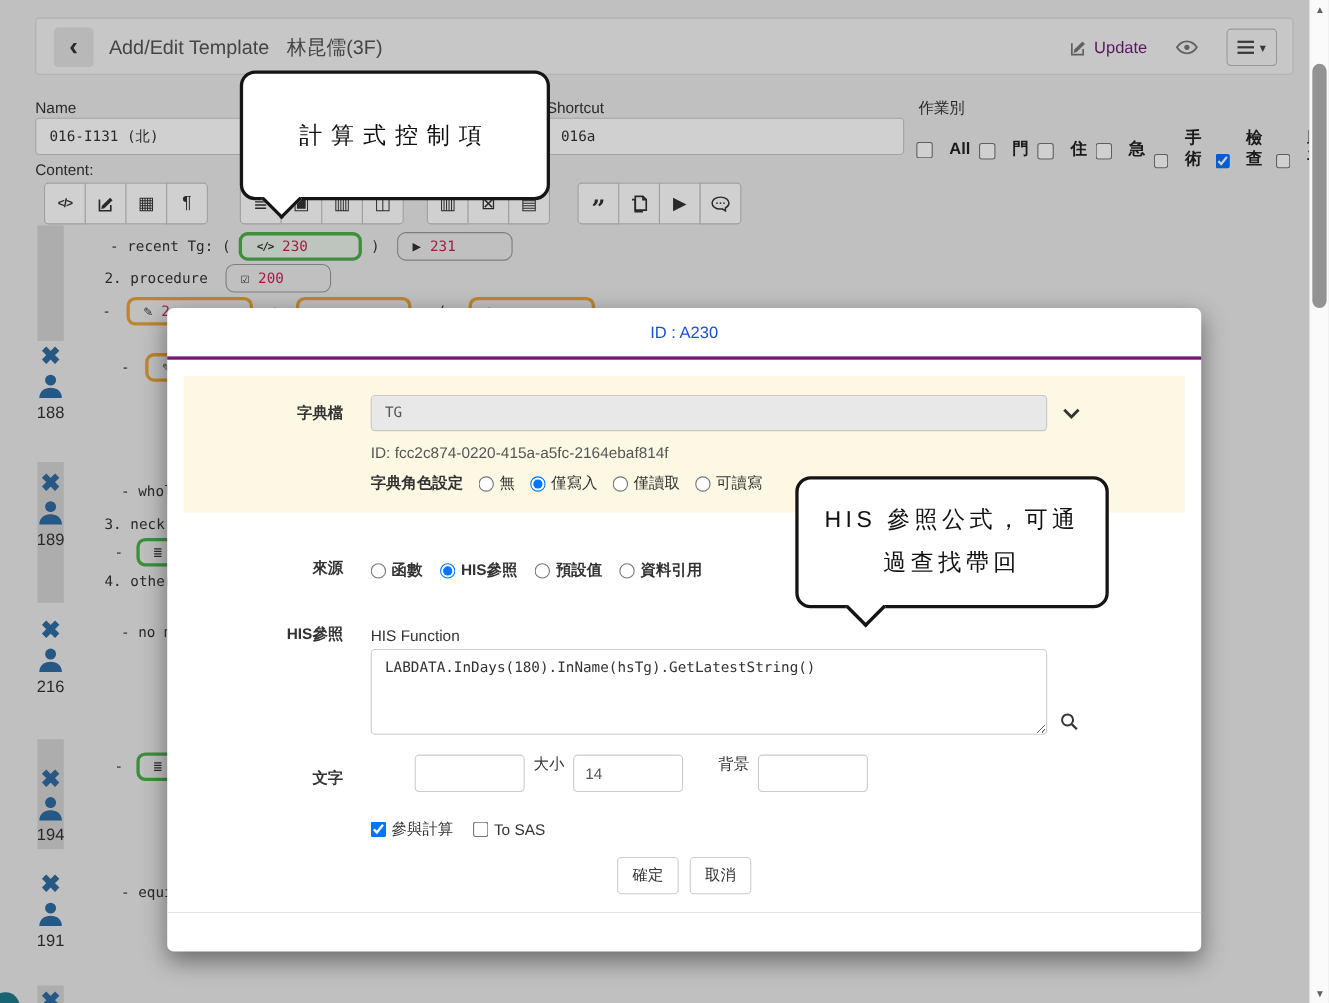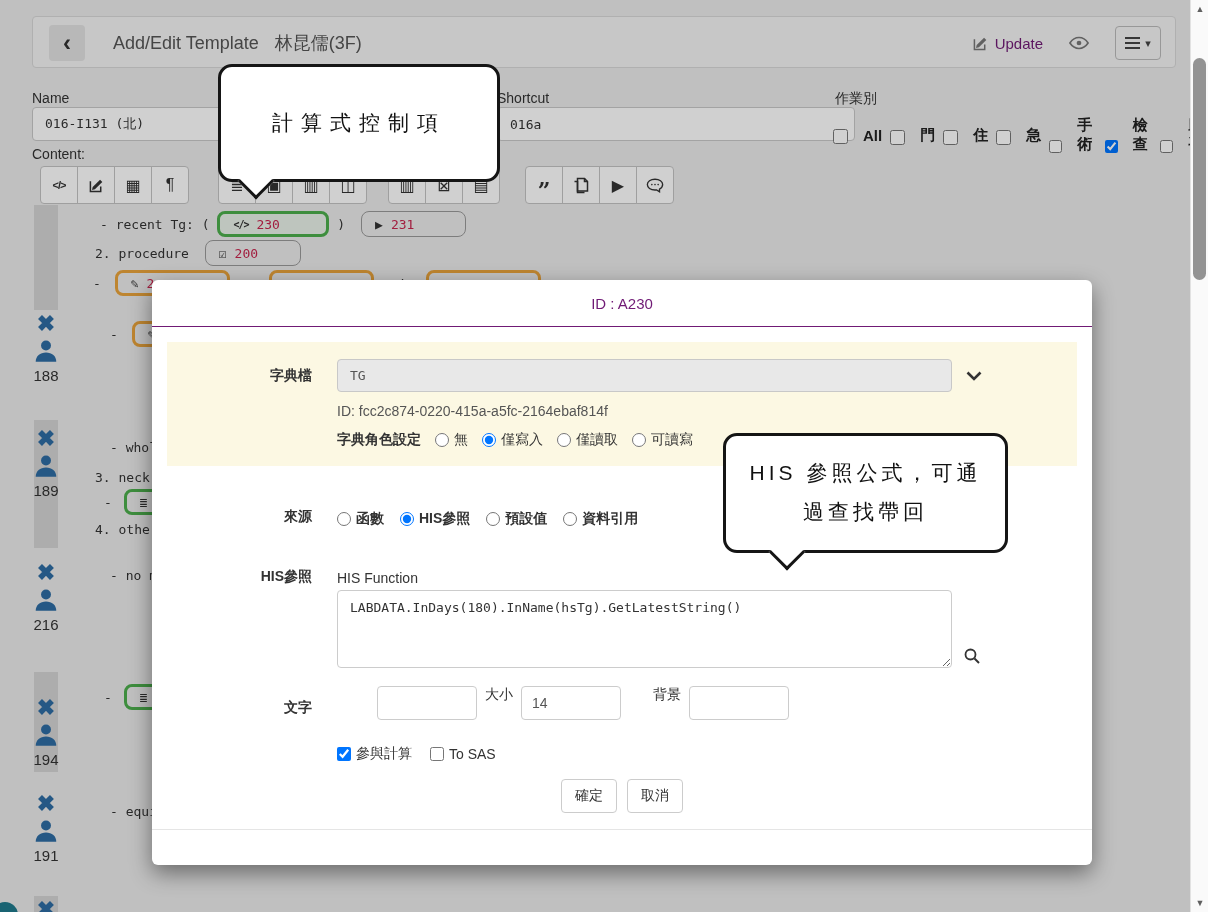--- a/index.html
+++ b/index.html
@@ -7,21 +7,21 @@
   body { font-family:"Liberation Sans", sans-serif; background:#ececec; }
   .page { position:relative; width:1208px; height:912px; background:#ececec; overflow:hidden; }
 
   
   .app { position:absolute; inset:0; }
   .hdr-card { position:absolute; left:32px; top:16px; width:1144px; height:52px;
     background:#f4f4f4; border:1px solid #d8d8d8; border-radius:4px; }
   .back-btn { position:absolute; left:16px; top:8px; width:36px; height:36px; background:#e2e2e2;
     border-radius:4px; display:flex; align-items:center; justify-content:center;
     font-size:24px; font-weight:bold; color:#333; cursor:pointer; }
-  .hdr-title { position:absolute; left:80px; top:14px; font-size:18px; color:#555; }
+  .hdr-title { position:absolute; left:66px; top:14px; font-size:18px; color:#555; }
   .hdr-user { margin-left:16px; }
   .hdr-right { position:absolute; right:14px; top:0; height:52px; display:flex; align-items:center; gap:26px; color:#777; }
   .update-link { display:flex; align-items:center; gap:7px; font-size:15px; color:#701a75; cursor:pointer; }
   .menu-btn { width:46px; height:34px; border:1px solid #bbb; border-radius:4px; display:flex;
     align-items:center; justify-content:center; gap:5px; cursor:pointer; }
   .hamb { display:flex; flex-direction:column; gap:3px; }
   .hamb i { display:block; width:15px; height:2px; background:#444; }
   .caret { font-size:11px; color:#444; }
 
   .fld-label { position:absolute; font-size:14px; color:#333; }
@@ -54,22 +54,22 @@
   .x-ico { font-size:22px; line-height:22px; color:#2e6da4; font-weight:bold; cursor:pointer; }
   .person-ico { cursor:pointer; line-height:0; }
   .gut-num { font-size:15px; color:#333; }
 
   
   .backdrop { position:absolute; left:0; top:0; width:1190px; height:912px; background:rgba(0,0,0,0.185); z-index:50; }
 
   
   .modal { position:absolute; left:152px; top:280px; width:940px; height:585px; background:#fff;
     border-radius:6px; box-shadow:0 8px 22px rgba(0,0,0,0.45); z-index:100; }
-  .m-header { height:47px; border-bottom:1px solid #701a75; display:flex; align-items:center; justify-content:center;
-    font-size:15px; color:#701a75; }
+  .m-header { height:47px; border-bottom:3px solid #701a75; display:flex; align-items:center; justify-content:center;
+    font-size:15px; color:#1d4ed8; }
   .m-body { padding:15px 15px 0 15px; }
   .panel { background:#fcf8e3; padding:17px 0; }
   .mrow { display:flex; align-items:flex-start; }
   .mlabel { width:145px; text-align:right; font-size:14px; font-weight:bold; color:#333; flex:none; }
   .mfield { margin-left:25px; flex:1; }
   .tg-wrap { display:flex; align-items:center; }
   .tg-input { width:615px; height:33px; background:#e8e8e8; border:1px solid #c8c8c8; border-radius:4px;
     font-family:"DejaVu Sans Mono", monospace; font-size:13px; color:#555; padding:0 12px; }
   .chev { margin-left:14px; cursor:pointer; line-height:0; }
   .id-line { margin-top:11px; font-size:14px; color:#555; }
@@ -148,21 +148,21 @@
             </span>
           <span class="caret">▾</span>
         </span>
       </div>
     </div>
 
     <div class="fld-label" style="left:32px; top:90px;">Name</div>
     <input class="inp" style="left: 32px; top: 107px; width: 450px;" value="016-I131 (北)">
 
     <div class="fld-label" style="left:497px; top:90px;">Shortcut</div>
-    <input class="inp" style="left: 497px; top: 107px; width: 358px;" value="016a">
+    <input class="inp" style="left: 497px; top: 107px; width: 325px;" value="016a">
 
     <div class="fld-label" style="left:835px; top:90px;">作業別</div>
     <div class="wt-row">
       <label class="wt-item">
           <input type="checkbox" style="">
           <span>All</span>
         </label>
       <label class="wt-item">
           <input type="checkbox" style="">
           <span>門</span>

